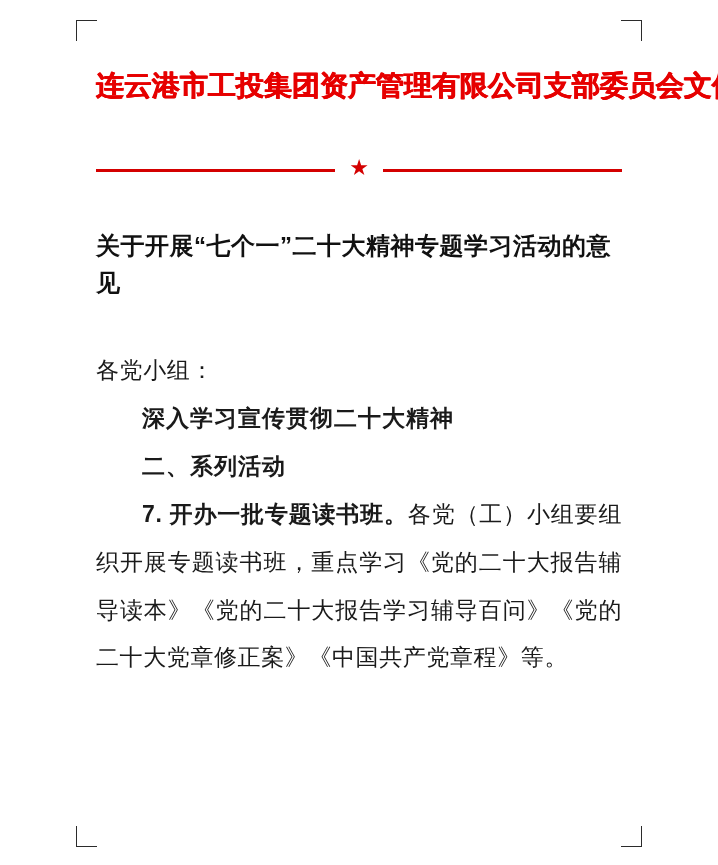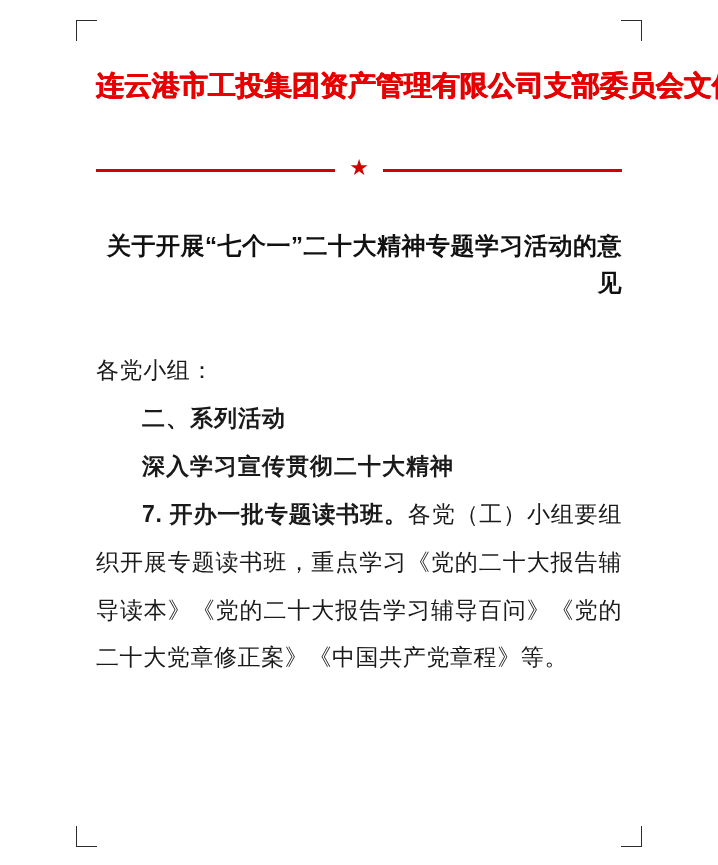--- a/index.html
+++ b/index.html
@@ -87,21 +87,21 @@
     color: #d40000;
     font-size: 22px;
     line-height: 1;
     padding: 0 14px;
     position: relative;
     top: -2px;
   }
 
   .doc-title {
     margin-top: 46px;
-    text-align: right;
+    text-align: left;
     font-size: 24px;
     font-weight: bold;
     color: #111111;
     line-height: 1.55;
     letter-spacing: 0.5px;
     font-family: "Liberation Sans", sans-serif;
   }
 
   .body-block {
     margin-top: 46px;
@@ -151,21 +151,21 @@
       <div class="rule-line"></div>
     </div>
 
     <div class="doc-title">关于开展“七个一”二十大精神专题学习活动的意见</div>
 
     <div class="body-block">
       <p class="p-salutation">各党小组：</p>
 
 
 
+      <p class="p-bold">深入学习宣传贯彻二十大精神</p>
+
       <p class="p-bold">二、系列活动</p>
-
-      <p class="p-bold">深入学习宣传贯彻二十大精神</p>
 
       <p class="p-indent"><span class="inline-bold">7. 开办一批专题读书班。</span><span>各党（工）小组要组织开展专题读书班，重点学习《党的二十大报告辅导读本》《党的二十大报告学习辅导百问》《党的二十大党章修正案》《中国共产党章程》等。</span></p>
     </div>
 
   </div>
 </div>
 
 </body></html>

